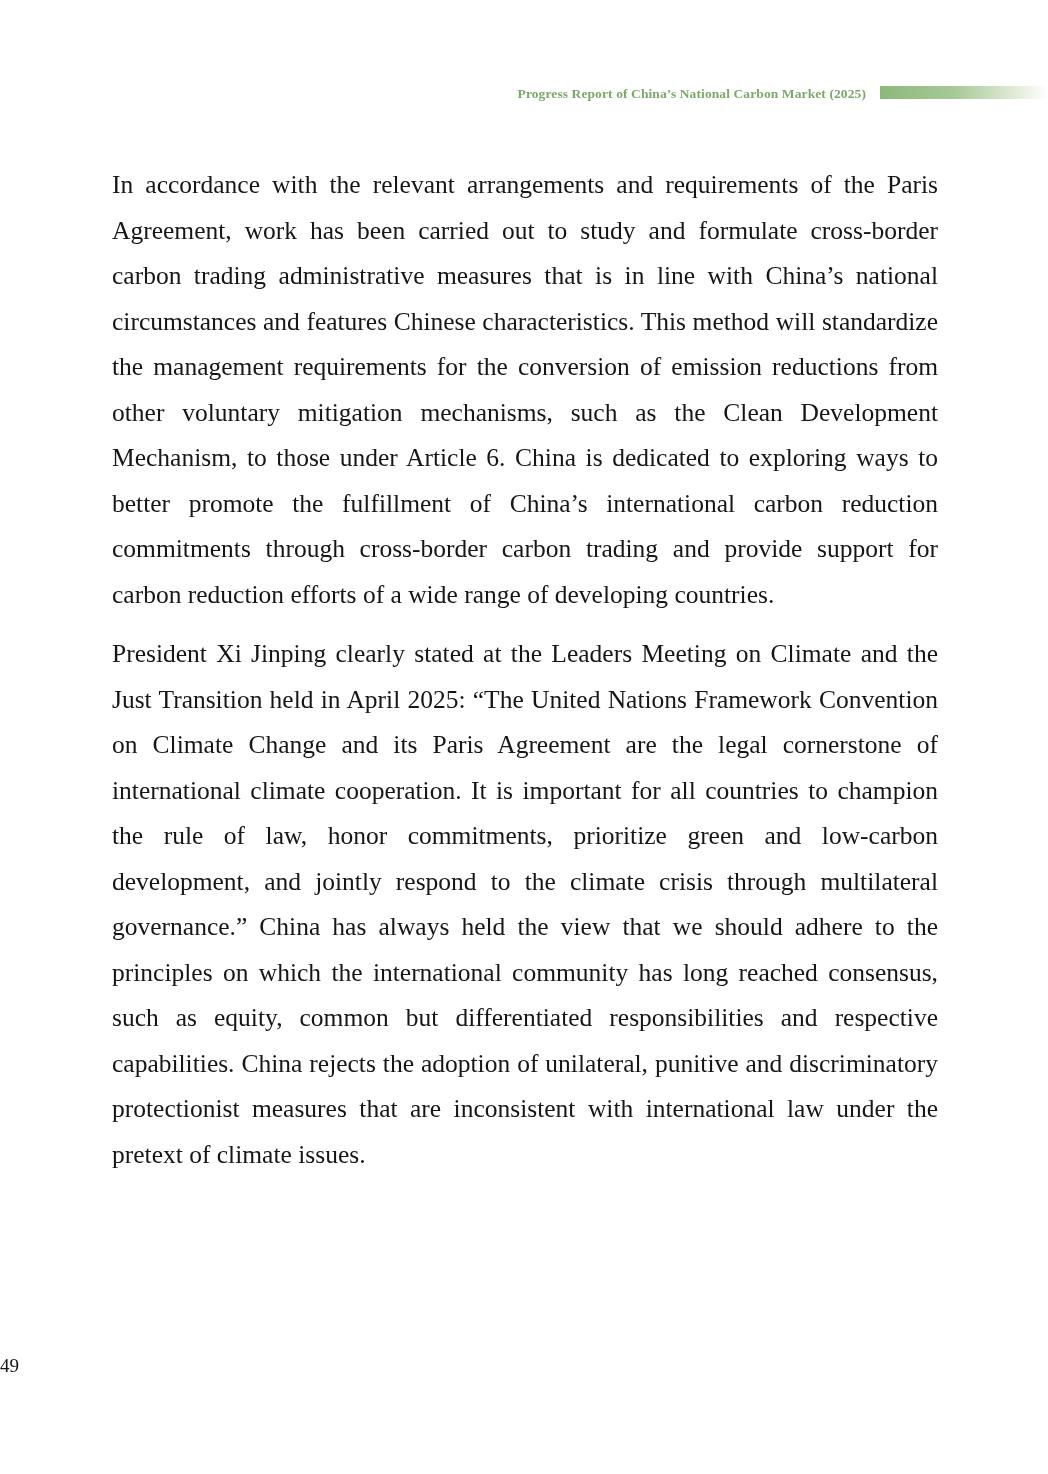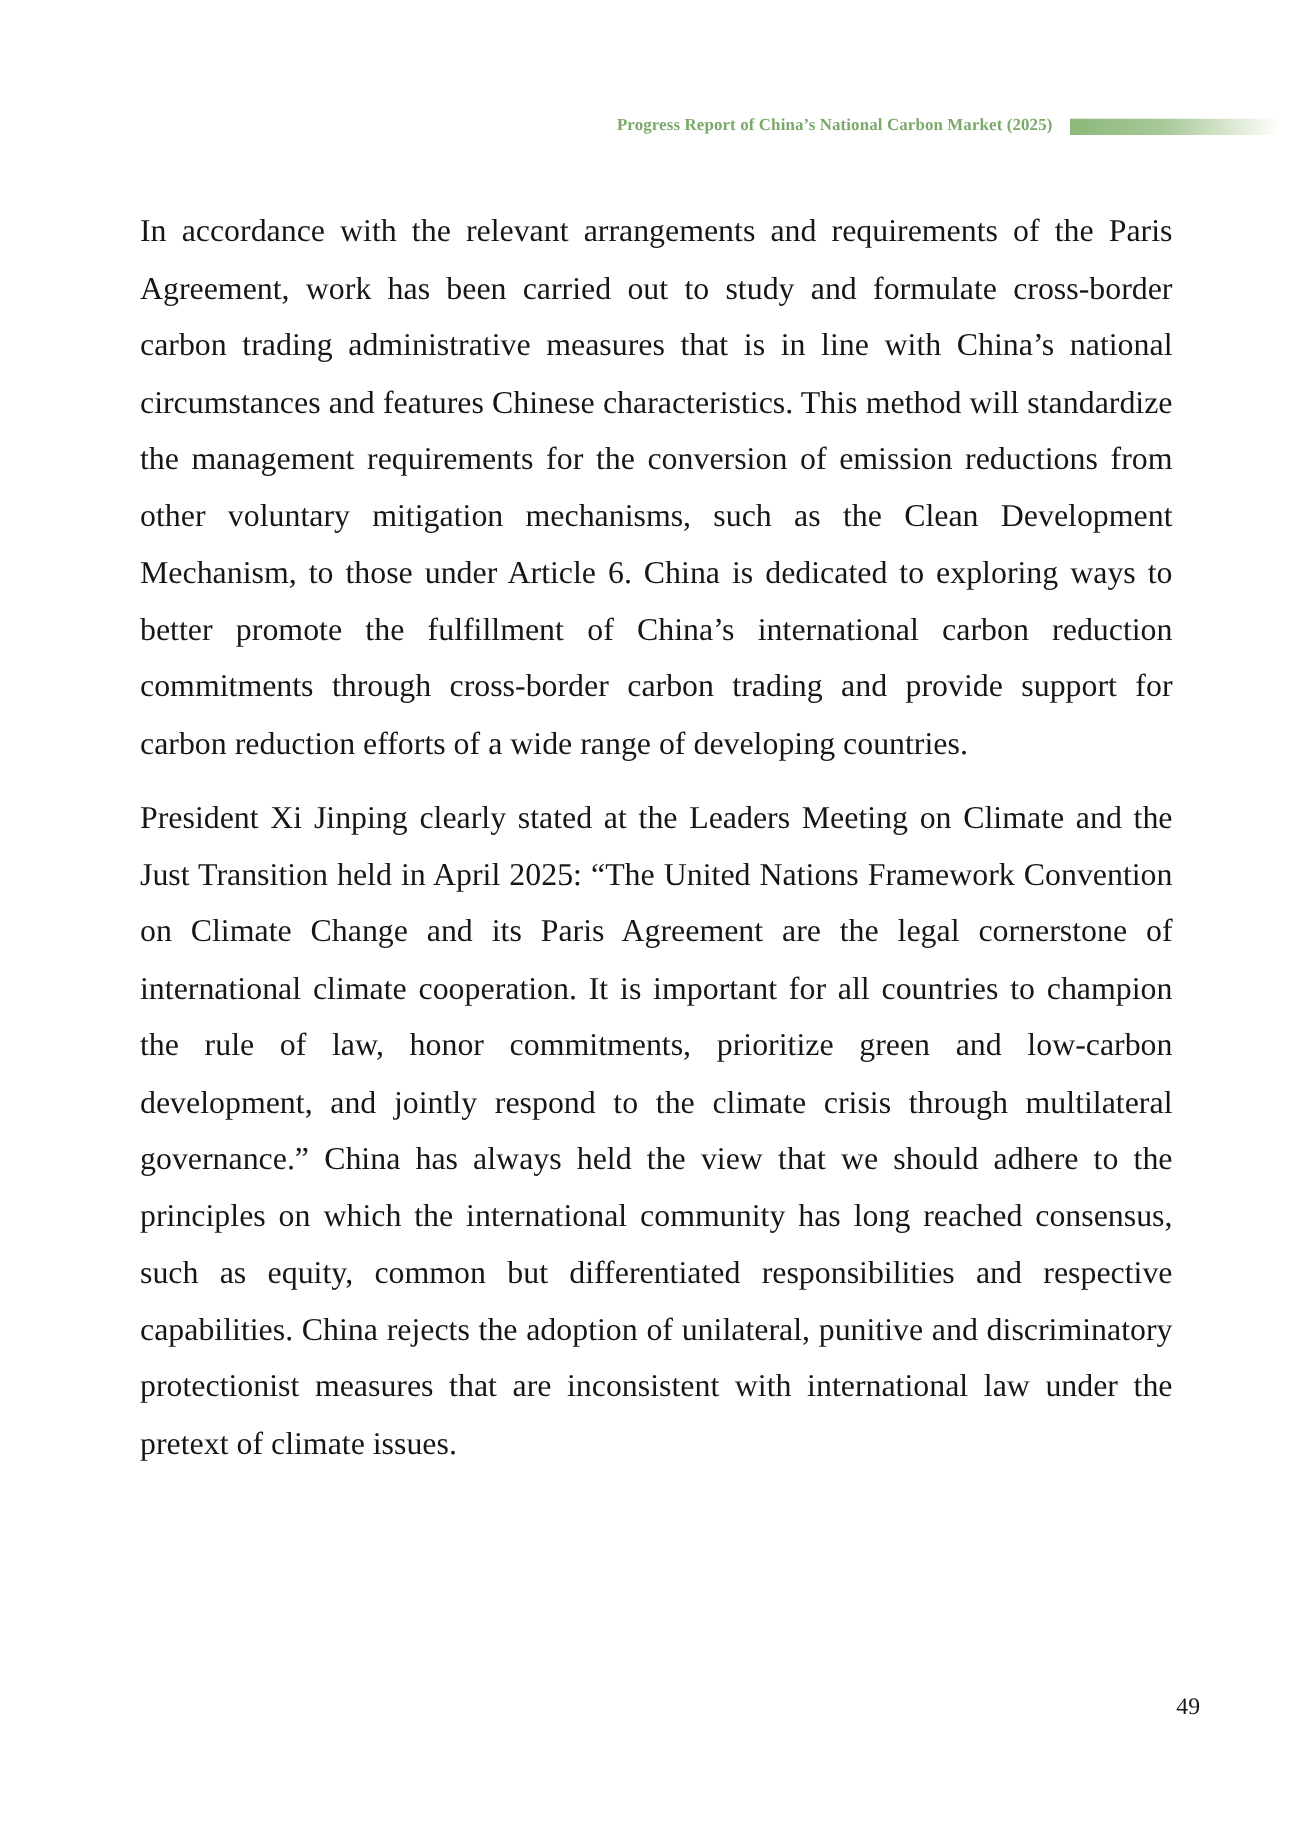--- a/index.html
+++ b/index.html
@@ -23,23 +23,22 @@
     background: #ffffff;
   }
   
   .header {
     position: absolute;
     top: 86px;
     left: 0;
     width: 1048px;
     height: 22px;
     display: flex;
-    align-items: flex-end;
+    align-items: flex-start;
     justify-content: flex-end;
-    padding-right: 24px;
     box-sizing: border-box;
   }
   .header-title {
     font-family: "Liberation Serif", serif;
     font-size: 13.5px;
     font-weight: bold;
     color: #7aa96a;
     letter-spacing: 0.1px;
     white-space: nowrap;
   }
@@ -70,21 +69,20 @@
   }
   p.first {
     margin-bottom: 14px;
   }
   
   .page-number {
     position: absolute;
     left: 0;
     top: 1355px;
     width: 1048px;
-    text-align: right;
     padding-right: 88px;
     box-sizing: border-box;
     font-size: 19px;
     color: #161616;
     font-family: "Liberation Serif", serif;
   }
 </style>
 </head>
 <body>
 

